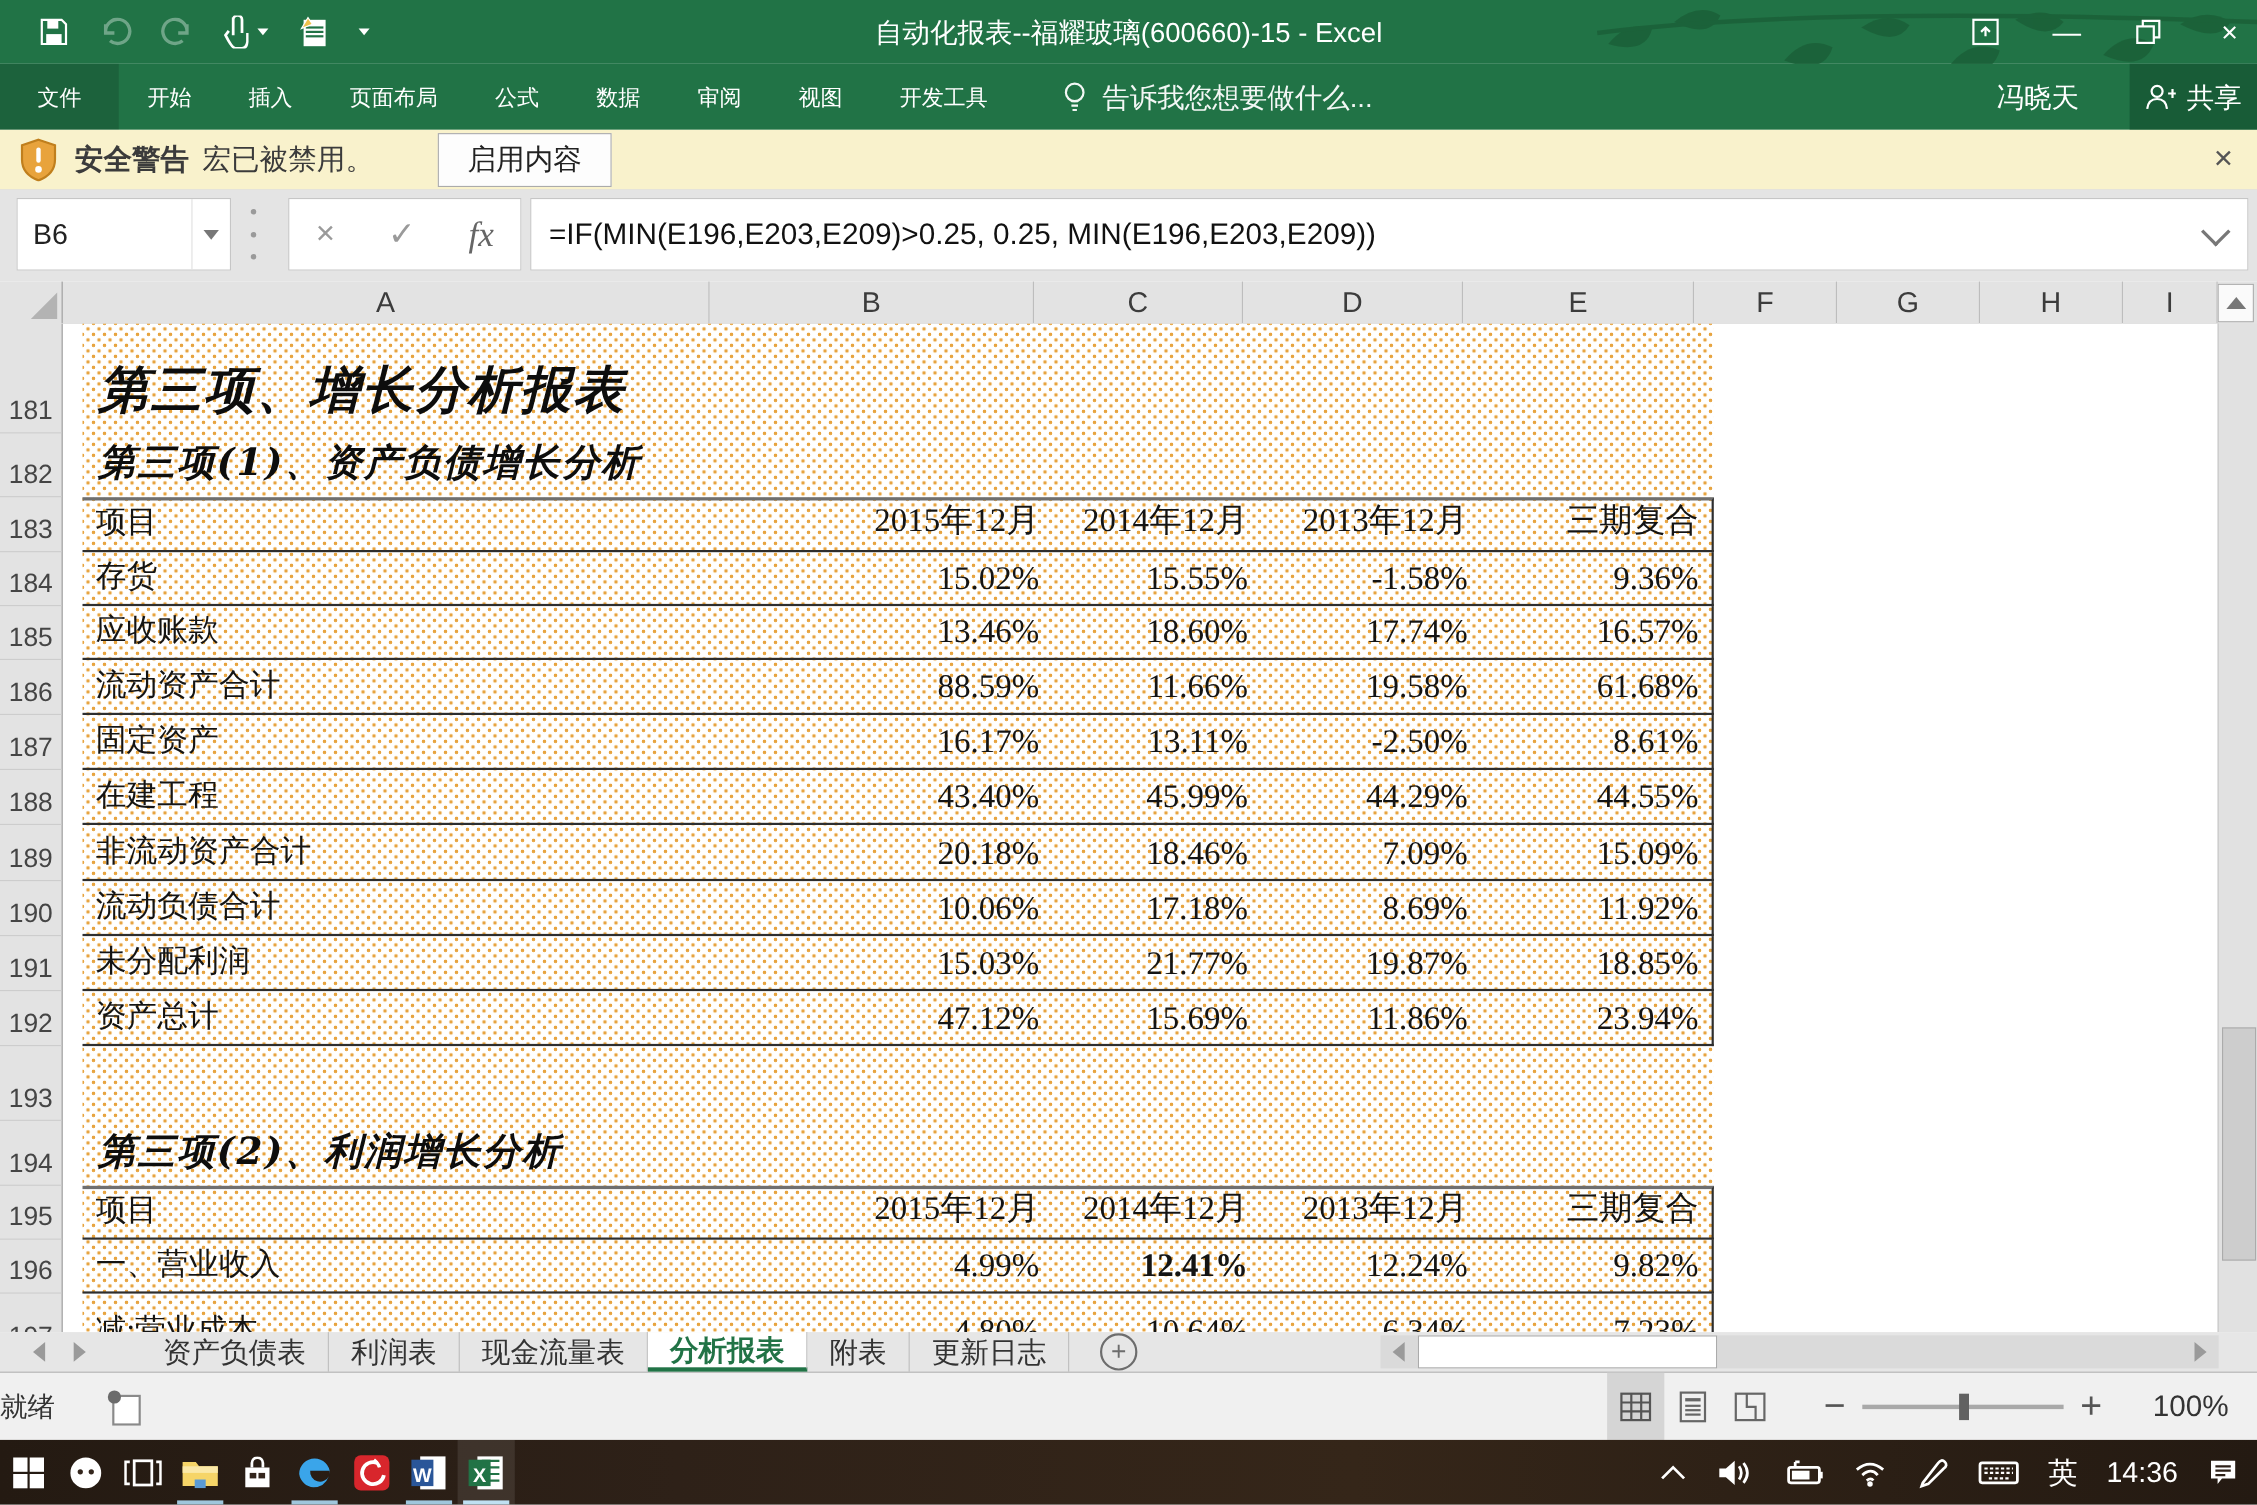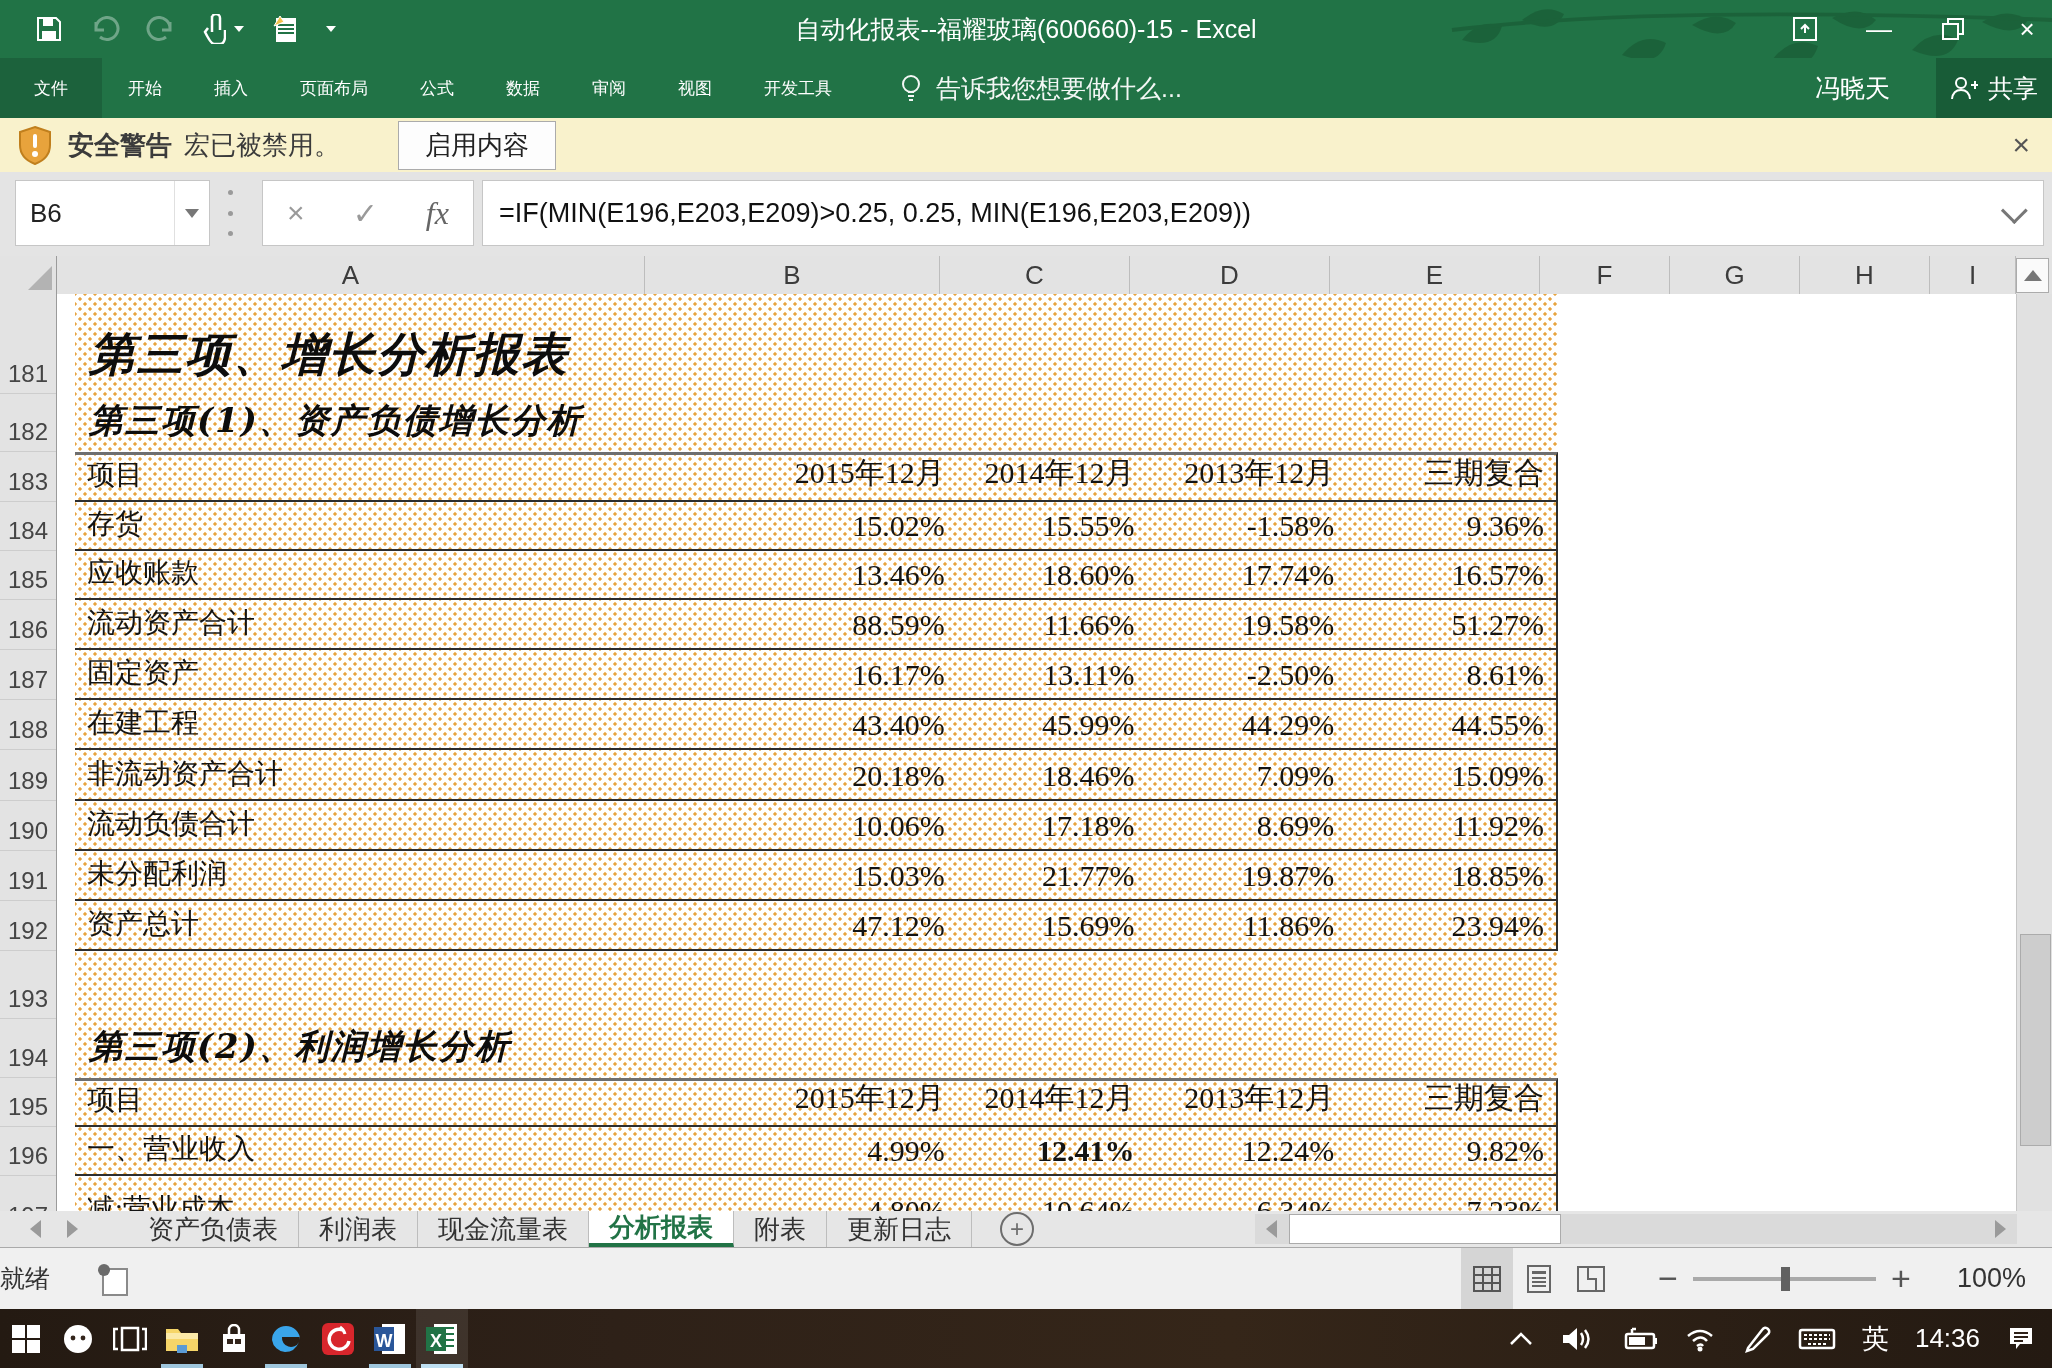--- a/index.html
+++ b/index.html
@@ -11,21 +11,21 @@
   .qat{display:flex;align-items:center;gap:26px;margin-left:34px;z-index:2;}
   .qicon{width:30px;height:30px;display:flex;align-items:center;justify-content:center;}
   .dim{opacity:.45;}
   .caret{width:0;height:0;border-left:7px solid transparent;border-right:7px solid transparent;border-top:8px solid #fff;}
   .caret.small{border-left-width:5px;border-right-width:5px;border-top-width:6px;}
   .wtitle{position:absolute;left:0;right:0;text-align:center;color:#fff;font-size:25px;z-index:1;}
   .winbtns{position:absolute;right:8px;top:0;height:58px;display:flex;align-items:center;gap:40px;z-index:2;color:#fff;}
   .winbtn{width:34px;height:34px;display:flex;align-items:center;justify-content:center;font-size:26px;}
   
   .ribbonrow{position:absolute;left:0;top:58px;width:2052px;height:60px;background:#217346;display:flex;align-items:center;color:#fff;}
-  .rtab{padding:0 26px;height:60px;display:flex;align-items:center;font-size:17px;white-space:nowrap;}
+  .rtab{padding:0 26px;height:60px;display:flex;align-items:center;font-size:20px;white-space:nowrap;}
   .rtab.file{background:rgba(0,0,0,.14);padding:0 34px;}
   .tellme{display:flex;align-items:center;gap:12px;margin-left:40px;font-size:25px;opacity:.95;}
   .ribbon-right{position:absolute;right:0;top:0;height:60px;display:flex;align-items:center;}
   .username{font-size:25px;margin-right:46px;}
   .sharebtn{height:60px;width:116px;background:#185c37;display:flex;align-items:center;justify-content:center;gap:10px;font-size:25px;}
   
   .warnbar{position:absolute;left:0;top:118px;width:2052px;height:54px;background:#f9f2cc;display:flex;align-items:center;border-bottom:1px solid #e6dcae;}
   .warnbar .shield{margin-left:18px;}
   .warnlabel{font-weight:bold;font-size:26px;color:#3b3b3b;margin-left:16px;}
   .warnmsg{font-size:26px;color:#3b3b3b;margin-left:12px;}
@@ -331,21 +331,21 @@
             <div class="cell c3" style="width: 200px;">17.74%</div>
             <div class="cell c4" style="width: 210px;">16.57%</div>
           </div>
         </div>
         <div class="grow data" style="height: 50px;">
           <div class="cells">
             <div class="cell c0" style="width: 588px;">流动资产合计</div>
             <div class="cell c1" style="width: 295px;">88.59%</div>
             <div class="cell c2" style="width: 190px;">11.66%</div>
             <div class="cell c3" style="width: 200px;">19.58%</div>
-            <div class="cell c4" style="width: 210px;">51.27%</div>
+            <div class="cell c4" style="width: 210px;">61.68%</div>
           </div>
         </div>
         <div class="grow data" style="height: 50px;">
           <div class="cells">
             <div class="cell c0" style="width: 588px;">固定资产</div>
             <div class="cell c1" style="width: 295px;">16.17%</div>
             <div class="cell c2" style="width: 190px;">13.11%</div>
             <div class="cell c3" style="width: 200px;">-2.50%</div>
             <div class="cell c4" style="width: 210px;">8.61%</div>
           </div>

